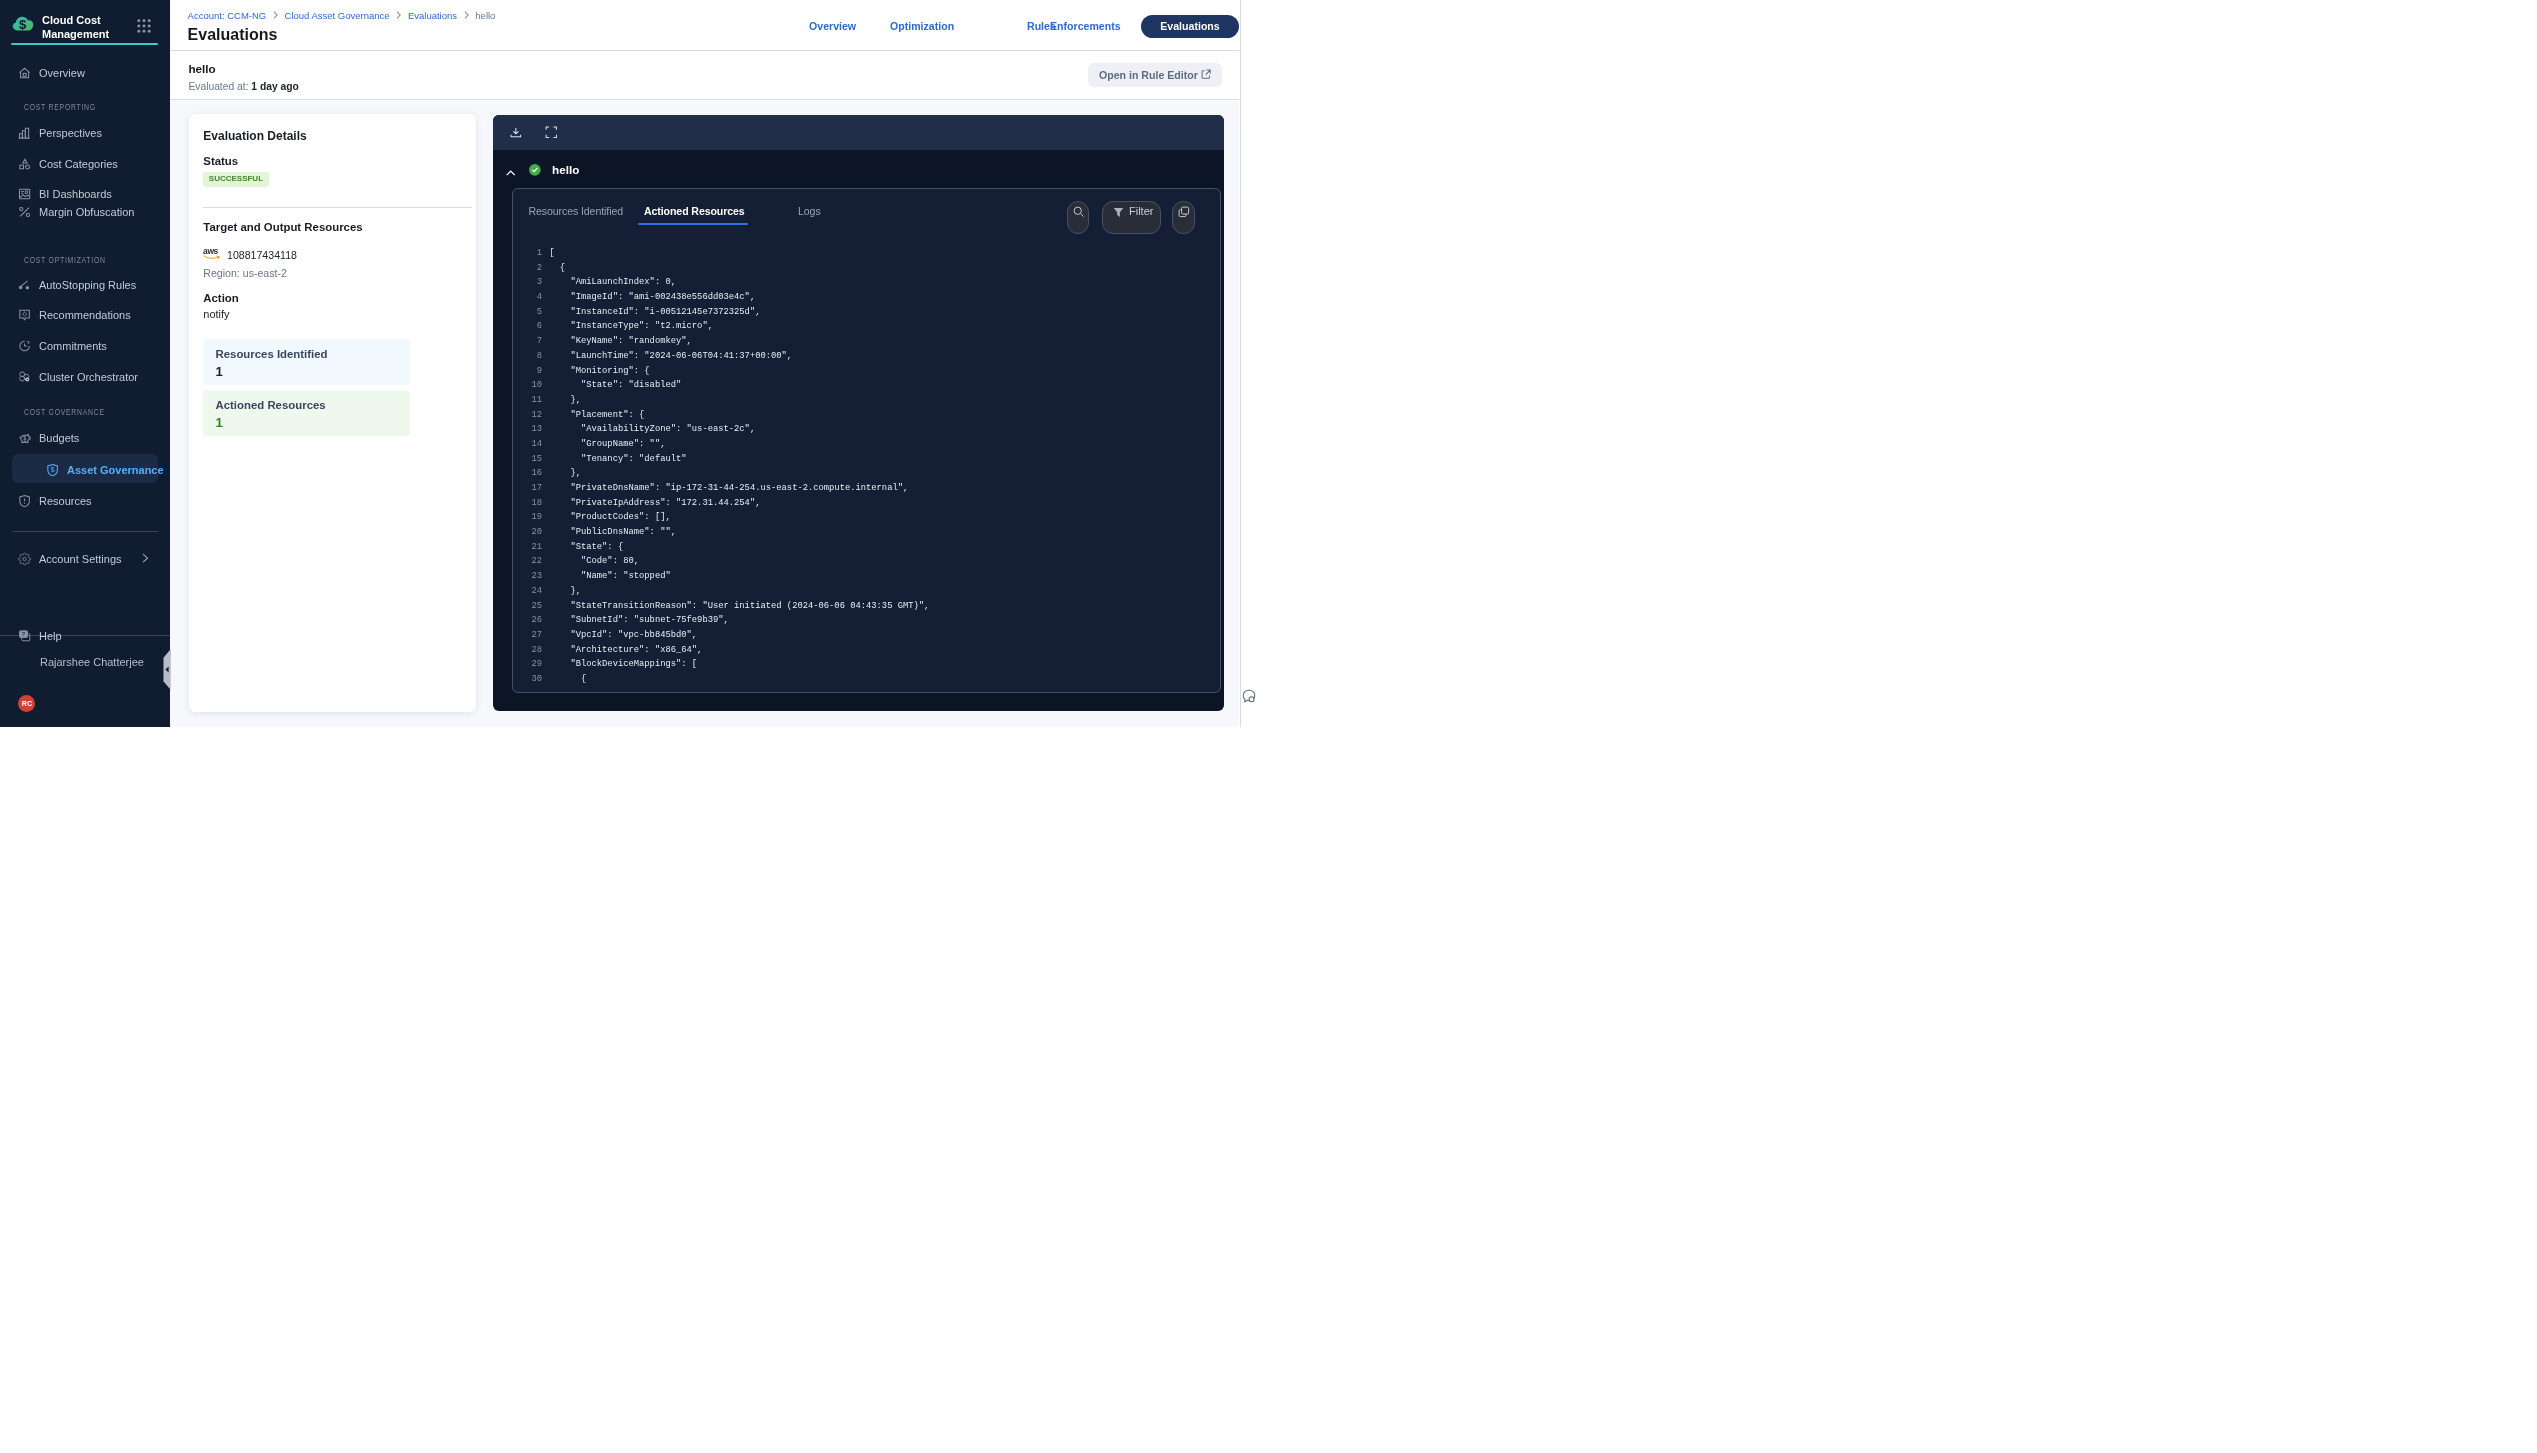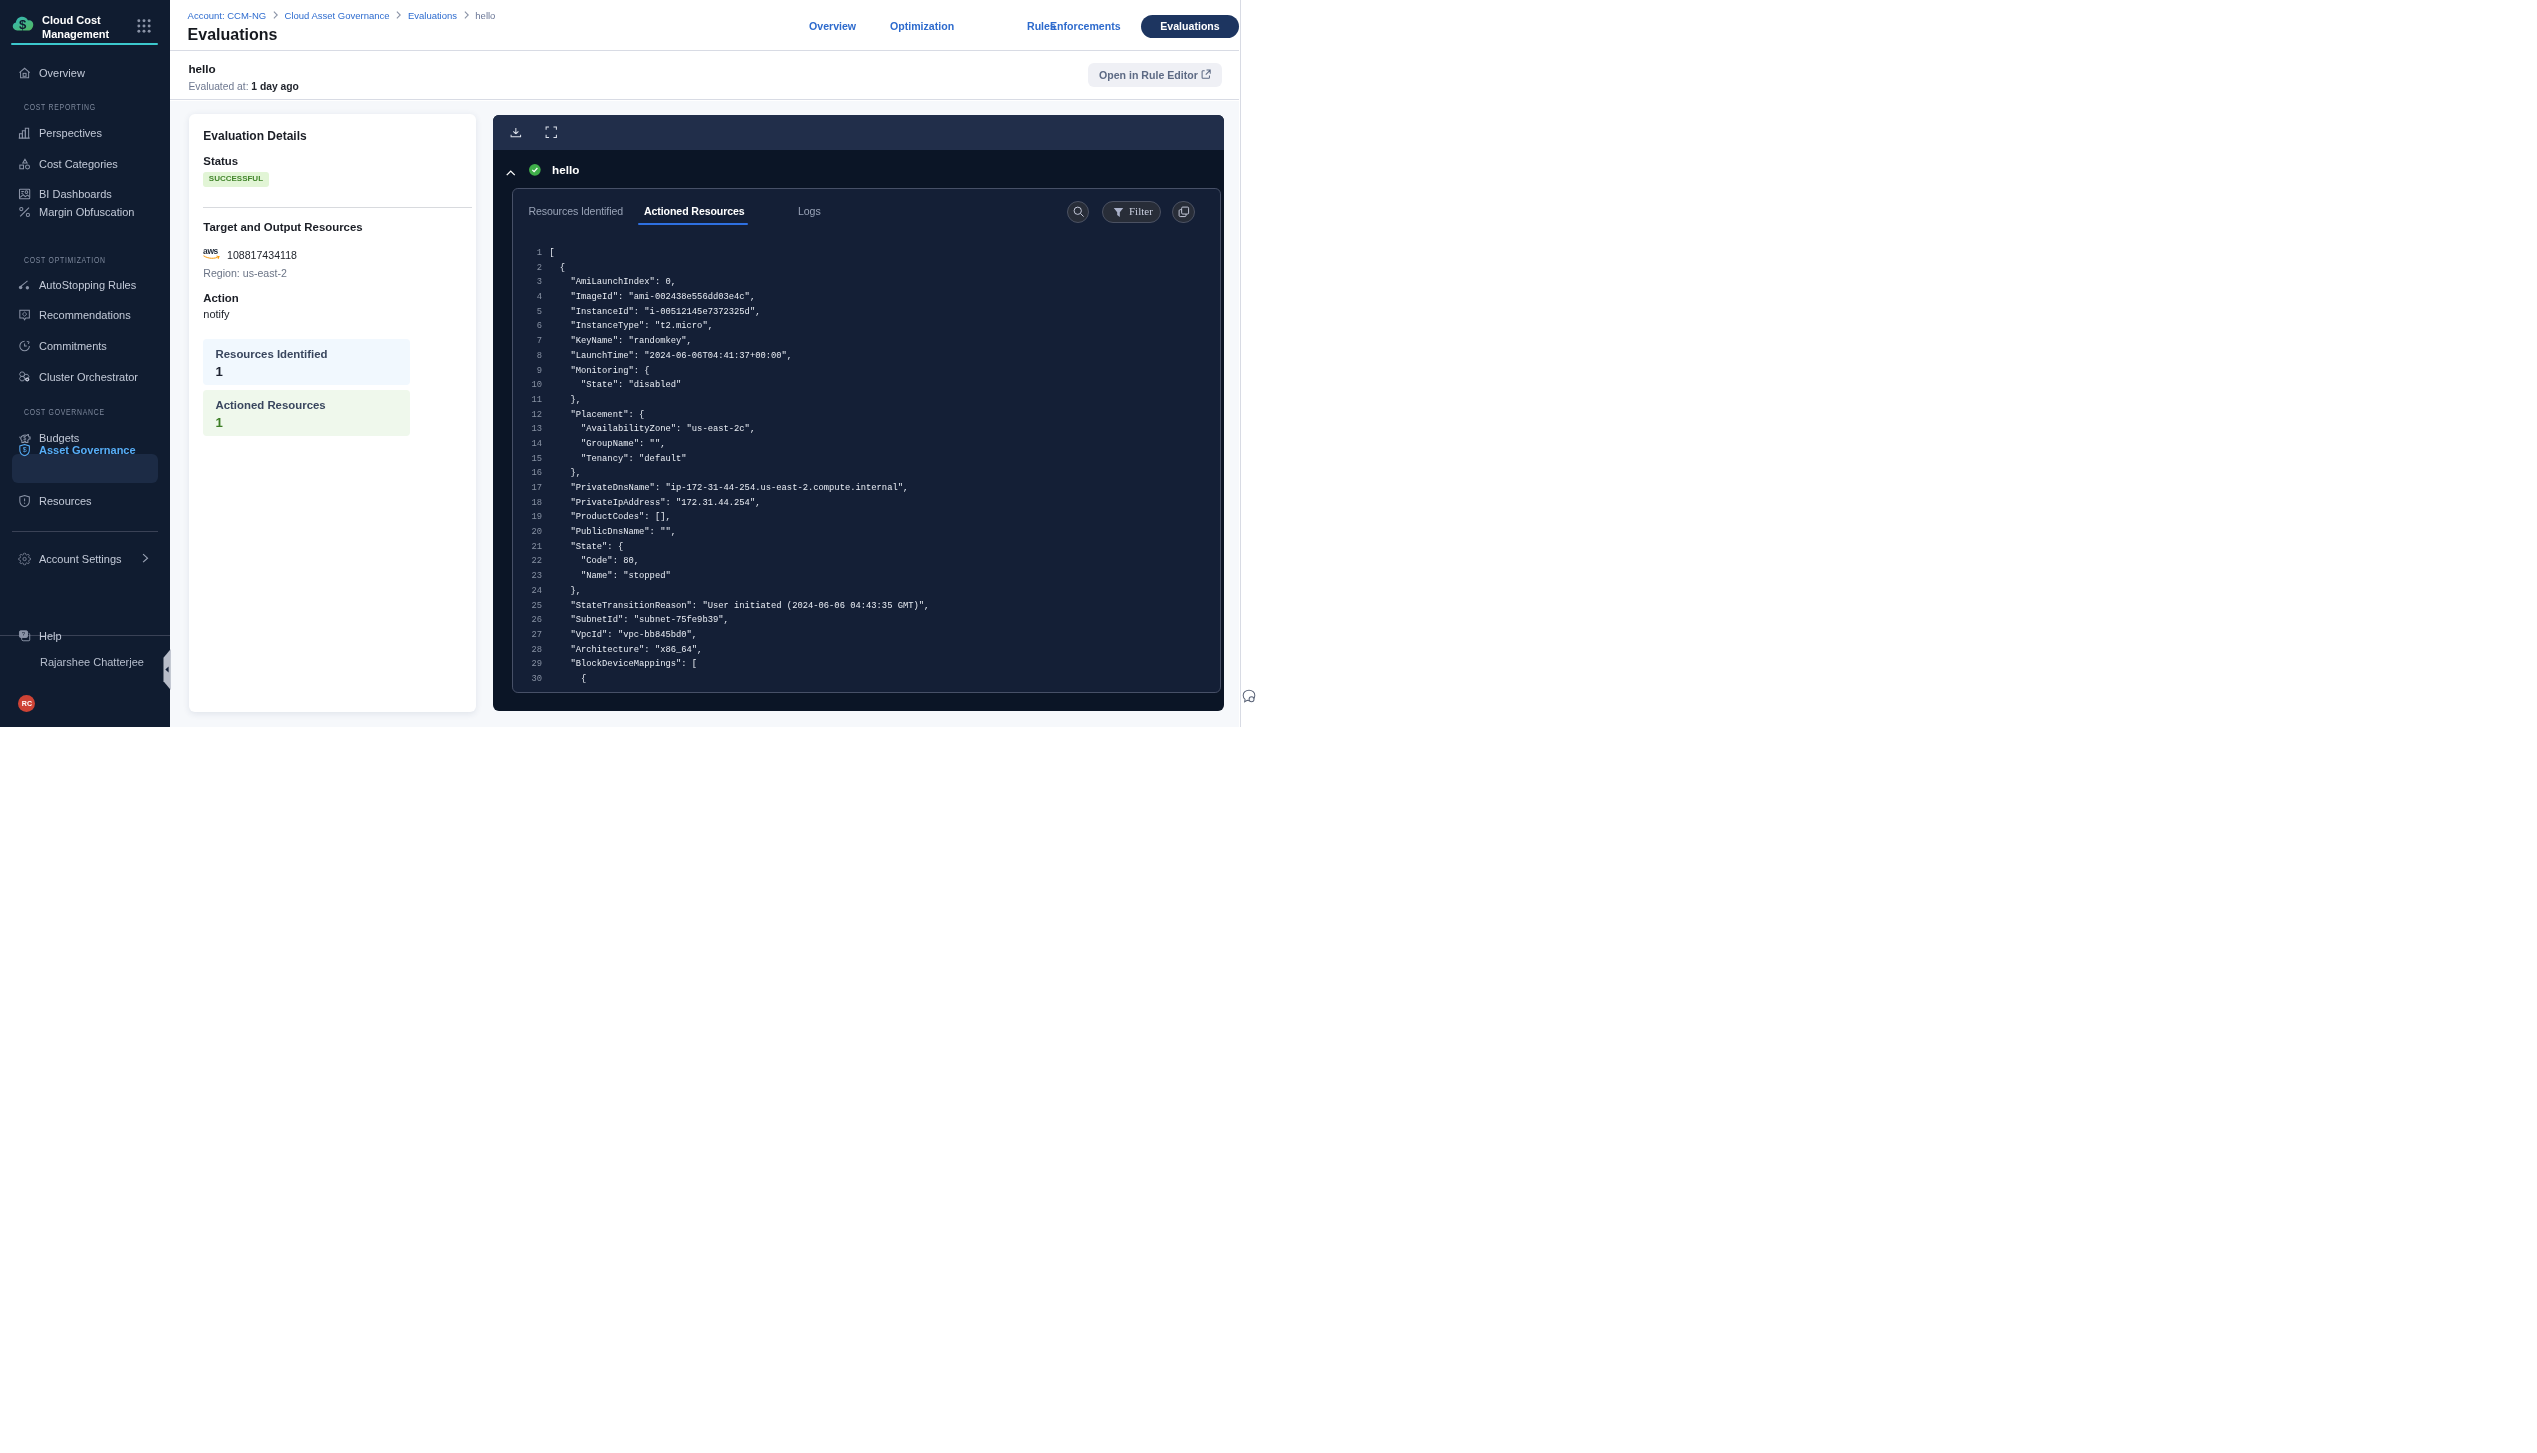--- a/index.html
+++ b/index.html
@@ -64,21 +64,21 @@
 #panel { position:absolute; left:493px; top:115px; width:731px; height:596px; background:#0b1526; border-radius:5.9px; overflow:hidden; }
 #toolbar { position:absolute; left:0; top:0; width:731px; height:35px; background:#212e4a; }
 #prow { position:absolute; left:0; top:35px; width:731px; height:39px; }
 #chev-up { position:absolute; left:13.2px; top:20px; }
 #gcheck { position:absolute; left:36px; top:14.3px; width:11.7px; height:11.7px; }
 #phello { position:absolute; left:59px; top:12.5px; color:#fff; font-size:11.7px; font-weight:bold; }
 #inner { position:absolute; left:19px; top:73px; width:709px; height:505px; background:#141f36; border:0.7px solid #475067; border-radius:5.9px; }
 .tab { position:absolute; top:16px; font-size:10.6px; letter-spacing:-0.1px; color:#99a3b7; }
 #tab2 { font-weight:bold; color:#fff; }
 #tabline { position:absolute; left:125px; top:34px; width:110px; height:2.2px; background:#2e70e2; border-radius:1.5px; }
-.pbtn { position:absolute; top:11.7px; height:22px; background:#282d38; border:0.7px solid #4b5162; border-radius:11px;font-family:Liberation Serif, serif; }
+.pbtn { position:absolute; top:11.7px; height:33px; background:#282d38; border:0.7px solid #4b5162; border-radius:11px; }
 #btn-search { left:554px; width:22px; }
 #btn-filter { left:589px; width:59px; color:#c9cede; font-size:11px; }
 #btn-copy { left:659px; width:23px; }
 #codeblock { position:absolute; left:0; top:57px; width:705px; font-family:"Liberation Mono", monospace; font-size:8.8px; }
 .cl { display:flex; height:14.7px; line-height:14.7px; }
 .cl .ln { width:29px; text-align:right; color:#8791a3; flex:none; }
 .cl .ct { margin-left:7.3px; white-space:pre; color:#e9edf4; }
 
 #chatic { position:absolute; left:1241px; top:688px; }
 </style>
@@ -223,21 +223,21 @@
     </div>
     <div class="navsection" style="top:407px;">COST GOVERNANCE</div>
     <div class="navitem" style="top:422px;padding-left:12px;">
       <svg class="nicon" viewBox="0 0 18 18" fill="none" stroke="#8a93a6" stroke-width="1.4">
         <path d="M14.2 4.1 C13.1 4.1 12.2 5.1 12 5.5 C9.4 4.4 3.8 5.3 3.8 9.2 C3.8 10.5 3.8 11.4 5.3 12.5 V15 H8.3 V13.5 H10.5 V15 H13.5 V12 C14.2 11.6 14.8 11.2 15 10.5 H16.5 V7.5 H15 C15 6.8 14.6 6.4 14.2 6 Z"></path>
           <path d="M3.8 9.2 C2.6 9.2 2.2 8 2.6 7.1"></path>
           <text x="9.3" y="11.3" font-size="7.5" fill="#8a93a6" stroke="none" text-anchor="middle" font-family="Liberation Sans" font-weight="bold">$</text>
       </svg>
       <span class="nlabel">Budgets</span>
     </div>
-    <div class="navitem active" style="top:434px;">
+    <div class="navitem active" style="top:454px;margin-left:28px;">
       <svg class="nicon" viewBox="0 0 18 18" fill="none" stroke="#57aef7" stroke-width="1.4">
         <path d="M9 1.5 L15.5 3.5 V9 C15.5 13 12.8 15.7 9 16.8 C5.2 15.7 2.5 13 2.5 9 V3.5 Z"></path>
           <text x="9" y="12" font-size="9.5" fill="#57aef7" stroke="none" text-anchor="middle" font-family="Liberation Sans">$</text>
       </svg>
       <span class="nlabel">Asset Governance</span>
     </div>
     <div class="navitem" style="top:485px;">
       <svg class="nicon" viewBox="0 0 18 18" fill="none" stroke="#8a93a6" stroke-width="1.4">
         <path d="M9 1.5 L15.5 3.5 V9 C15.5 13 12.8 15.7 9 16.8 C5.2 15.7 2.5 13 2.5 9 V3.5 Z"></path>
           <path d="M9 5.5 V9.5"></path>

